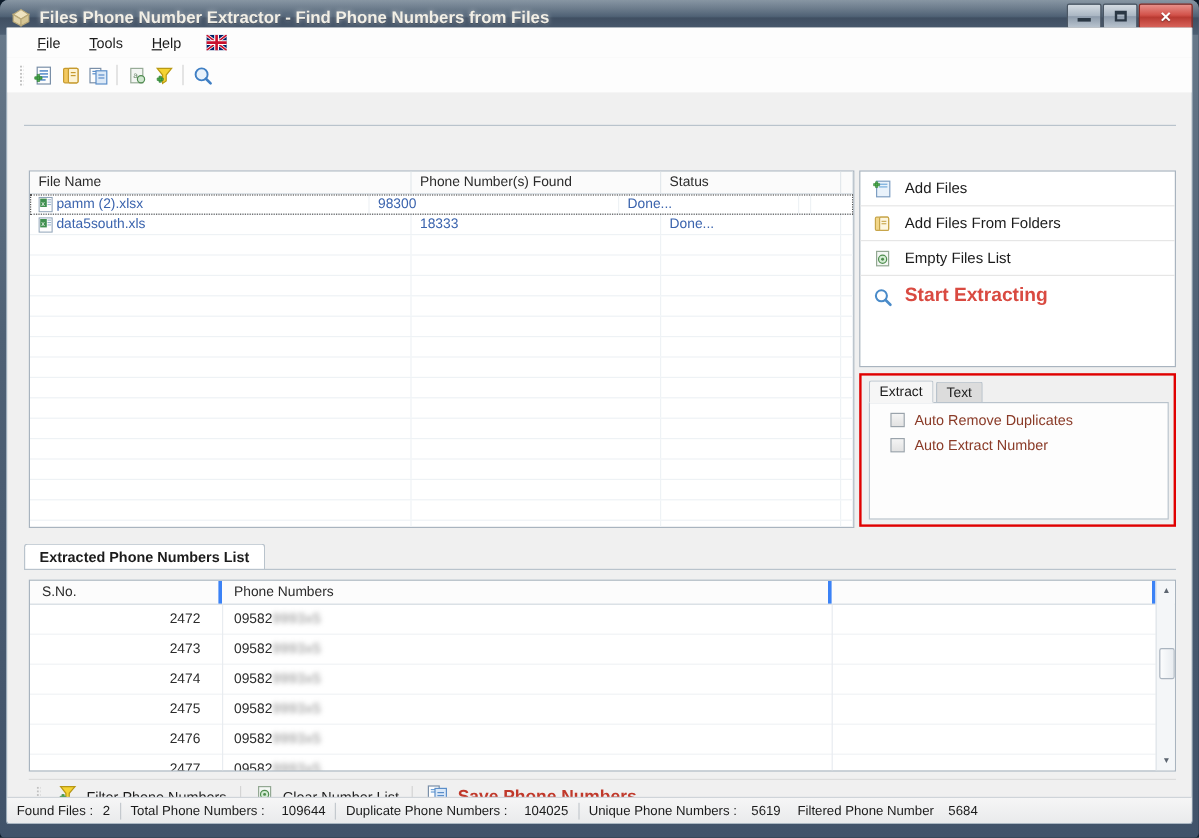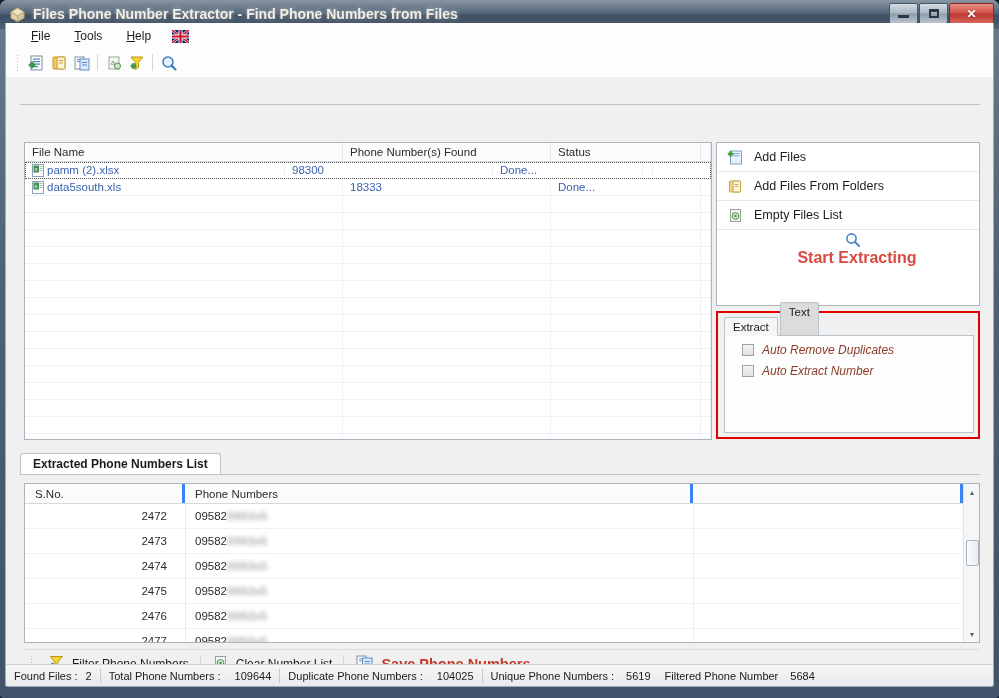--- a/index.html
+++ b/index.html
@@ -135,47 +135,47 @@
 
   
   #actions-panel {
     position: absolute; left: 710px; top: 119px; width: 264px; height: 164px;
     background: #fff; border: 1px solid #a9b4bf;
   }
   .action-row {
     height: 29px; display: flex; align-items: center;
     border-bottom: 1px solid #e6e6e6; padding-left: 9px;
   }
-  .action-row:last-child { border-bottom: none; flex-direction: column; }
+  .action-row:last-child { border-bottom: none; }
   .action-label { font-size: 12.5px; color: #1b1b1b; margin-left: 9px; }
   .action-icon { width: 19px; height: 19px; display:flex; align-items:center; justify-content:center; flex:0 0 auto;}
   #start-extracting-row { height: 34px; }
   #start-extracting-row .action-label {
     font-size: 16px; font-weight: bold; color: #d94a41;
   }
 
   
   #options-outer {
     position: absolute; left: 710px; top: 288px; width: 264px; height: 128px;
     border: 2px solid #e00000;
     background: #f0f0f0;
   }
   #options-tabs { position: absolute; left: 6px; top: 4px; height: 19px; display: flex; align-items: flex-end; }
   .opt-tab {
-    height: 34px; padding: 0 8px; font-size: 11.5px; line-height: 18px;
+    height: 18px; padding: 0 8px; font-size: 11.5px; line-height: 18px;
     border: 1px solid #b9c3cc; border-bottom: none; border-radius: 2px 2px 0 0;
     color: #1b1b1b;
   }
   .opt-tab.active { background: #f6f6f6; height: 19px; line-height: 19px; border-bottom: 1px solid #f6f6f6; z-index: 2; }
   .opt-tab.inactive { background: #dcdcdc; margin-left: 2px; }
   #options-body {
     position: absolute; left: 6px; top: 22px; width: 250px; height: 98px;
     background: #fdfdfd; border: 1px solid #b9c3cc;
   }
-  .cbrow { display: flex; align-items: center; padding: 7px 0 0 17px; font-style: italic; }
+  .cbrow { display: flex; align-items: center; padding: 7px 0 0 17px; }
   .cbox {
     width: 12px; height: 12px; border: 1px solid #9aa3ab;
     background: linear-gradient(to bottom, #f4f4f4, #e2e2e2);
     flex: 0 0 auto;
   }
   .cblabel { font-size: 12px; color: #8a3b28; margin-left: 8px; }
 
   
   #extracted-tabstrip { position: absolute; left: 14px; top: 430px; width: 960px; height: 22px; }
   #extracted-underline { position:absolute; left: 14px; top: 451px; width: 960px; height: 1px; background: #b9c3cc; }
@@ -332,21 +332,21 @@
 
     <div id="files-panel">
       <div class="grid-header">
         <div class="gh-cell" style="width:318px">File Name</div>
         <div class="gh-cell" style="width:208px">Phone Number(s) Found</div>
         <div class="gh-cell" style="width:150px">Status</div>
         <div class="gh-cell" style="width:10px"></div>
       </div>
       <div id="files-rows">
           <div class="grid-row focused">
-            <div class="gr-cell" style="width:260px">
+            <div class="gr-cell" style="width:283px">
               <span class="xls-icon"><svg width="12" height="13" viewBox="0 0 12 13">
                   <rect x="0.5" y="0.5" width="11" height="12" fill="#fdfdfd" stroke="#8fa3b8"></rect>
                   <rect x="1.5" y="1.5" width="5.5" height="7" fill="#3f8f4f"></rect>
                   <text x="2.4" y="7.4" font-size="6" fill="#fff" font-family="sans-serif">x</text>
                   <rect x="7.6" y="2" width="3" height="0.9" fill="#9ab4cc"></rect>
                   <rect x="7.6" y="4" width="3" height="0.9" fill="#9ab4cc"></rect>
                   <rect x="7.6" y="6" width="3" height="0.9" fill="#9ab4cc"></rect>
                 </svg></span>
               <span>pamm (2).xlsx</span>
             </div>

